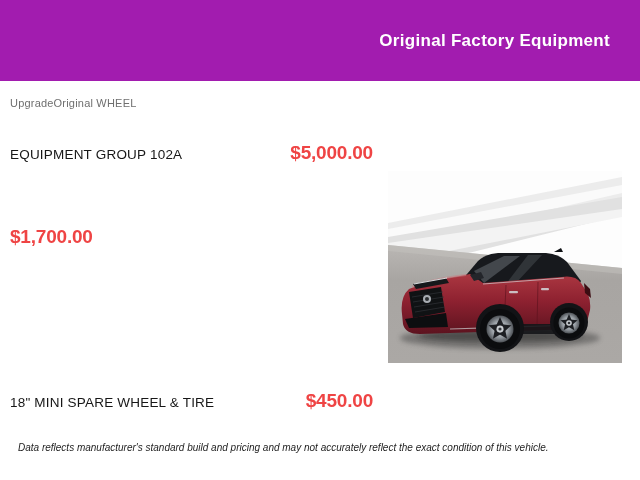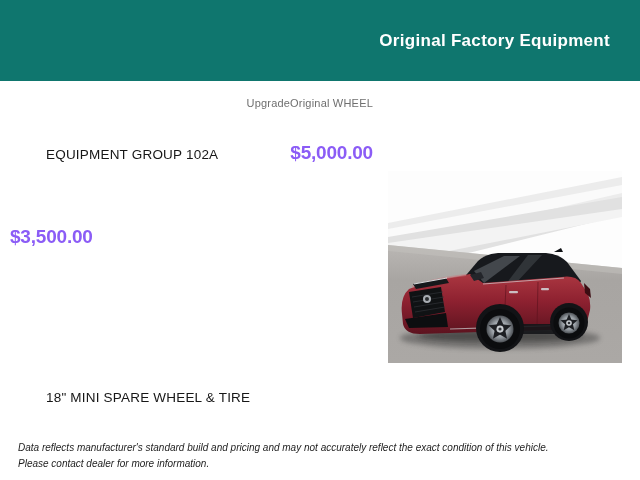--- a/index.html
+++ b/index.html
@@ -2,37 +2,37 @@
 <html><head>
 <meta charset="utf-8">
 <style>
   html,body{margin:0;padding:0;}
   body{
     width:640px;height:480px;position:relative;overflow:hidden;
     background:#ffffff;font-family:"Liberation Sans", sans-serif;
   }
   .header{
     position:absolute;top:0;left:0;width:640px;height:81px;
-    background:#0f766e;display:flex;align-items:center;justify-content:flex-end;
+    background:#a21caf;display:flex;align-items:center;justify-content:flex-end;
     padding-right:30px;box-sizing:border-box;
   }
   .header-title{
     color:#ffffff;font-size:17px;font-weight:bold;letter-spacing:.3px;
   }
   .col-headers{
     position:absolute;left:10px;top:97px;width:363px;
-    display:flex;justify-content:flex-end;
+    display:flex;justify-content:flex-start;
     font-size:11px;color:#6f6f6f;letter-spacing:.2px;
   }
   .row{
     position:absolute;left:10px;width:363px;
     display:flex;justify-content:space-between;align-items:baseline;
   }
-  .row-label{font-size:13.5px;color:#171717;letter-spacing:.2px;margin-left:36px;}
-  .row-price{font-size:19px;font-weight:bold;color:#8b5cf6;letter-spacing:-.2px;}
+  .row-label{font-size:13.5px;color:#171717;letter-spacing:.2px;}
+  .row-price{font-size:19px;font-weight:bold;color:#ef4444;letter-spacing:-.2px;}
   .row1{top:142px}.row2{top:226px}.row3{top:309px}.row4{top:390px}
   .car-wrap{position:absolute;left:388px;top:171px;width:234px;height:192px;}
   .car-wrap svg{display:block;width:234px;height:192px;}
   .disclaimer{
     position:absolute;left:18px;top:440px;width:420px;
     font-size:10px;font-style:italic;color:#1d1d1d;line-height:1.55;
   }
   .disclaimer div{white-space:nowrap;}
 </style>
 </head>
@@ -45,26 +45,27 @@
 <div class="col-headers">
   <span>Upgrade</span>
   <span>Original WHEEL</span>
 </div>
 
 <div class="row row1">
   <span class="row-label">EQUIPMENT GROUP 102A</span>
   <span class="row-price">$5,000.00</span>
 </div>
 <div class="row row2">
-  <span class="row-price">$3,500.00</span>
+  <span class="row-price">$1,700.00</span>
 </div>
 <div class="row row3">
 </div>
 <div class="row row4">
   <span class="row-label">18" MINI SPARE WHEEL &amp; TIRE</span>
+  <span class="row-price">$450.00</span>
 </div>
 
 <div class="car-wrap">
   <svg viewBox="0 0 234 192" xmlns="http://www.w3.org/2000/svg">
     <defs>
       <linearGradient id="floorG" x1="0" y1="0" x2="0" y2="1">
         <stop offset="0" stop-color="#bab7b4"></stop>
         <stop offset="0.3" stop-color="#a8a5a2"></stop>
         <stop offset="1" stop-color="#aba8a5"></stop>
       </linearGradient>
@@ -164,14 +165,13 @@
         <path d="M181,143 l3,7 h-6 z" transform="rotate(288 181 152)"></path>
       </g>
       <circle cx="181" cy="152" r="2.8" fill="#caced2"></circle>
       <circle cx="181" cy="152" r="1.3" fill="#33363a"></circle>
     </g>
   </svg>
 </div>
 
 <div class="disclaimer">
   <div>Data reflects manufacturer's standard build and pricing and may not accurately reflect the exact condition of this vehicle.</div>
-  <div>Please contact dealer for more information.</div>
 </div>
 
 </body></html>

